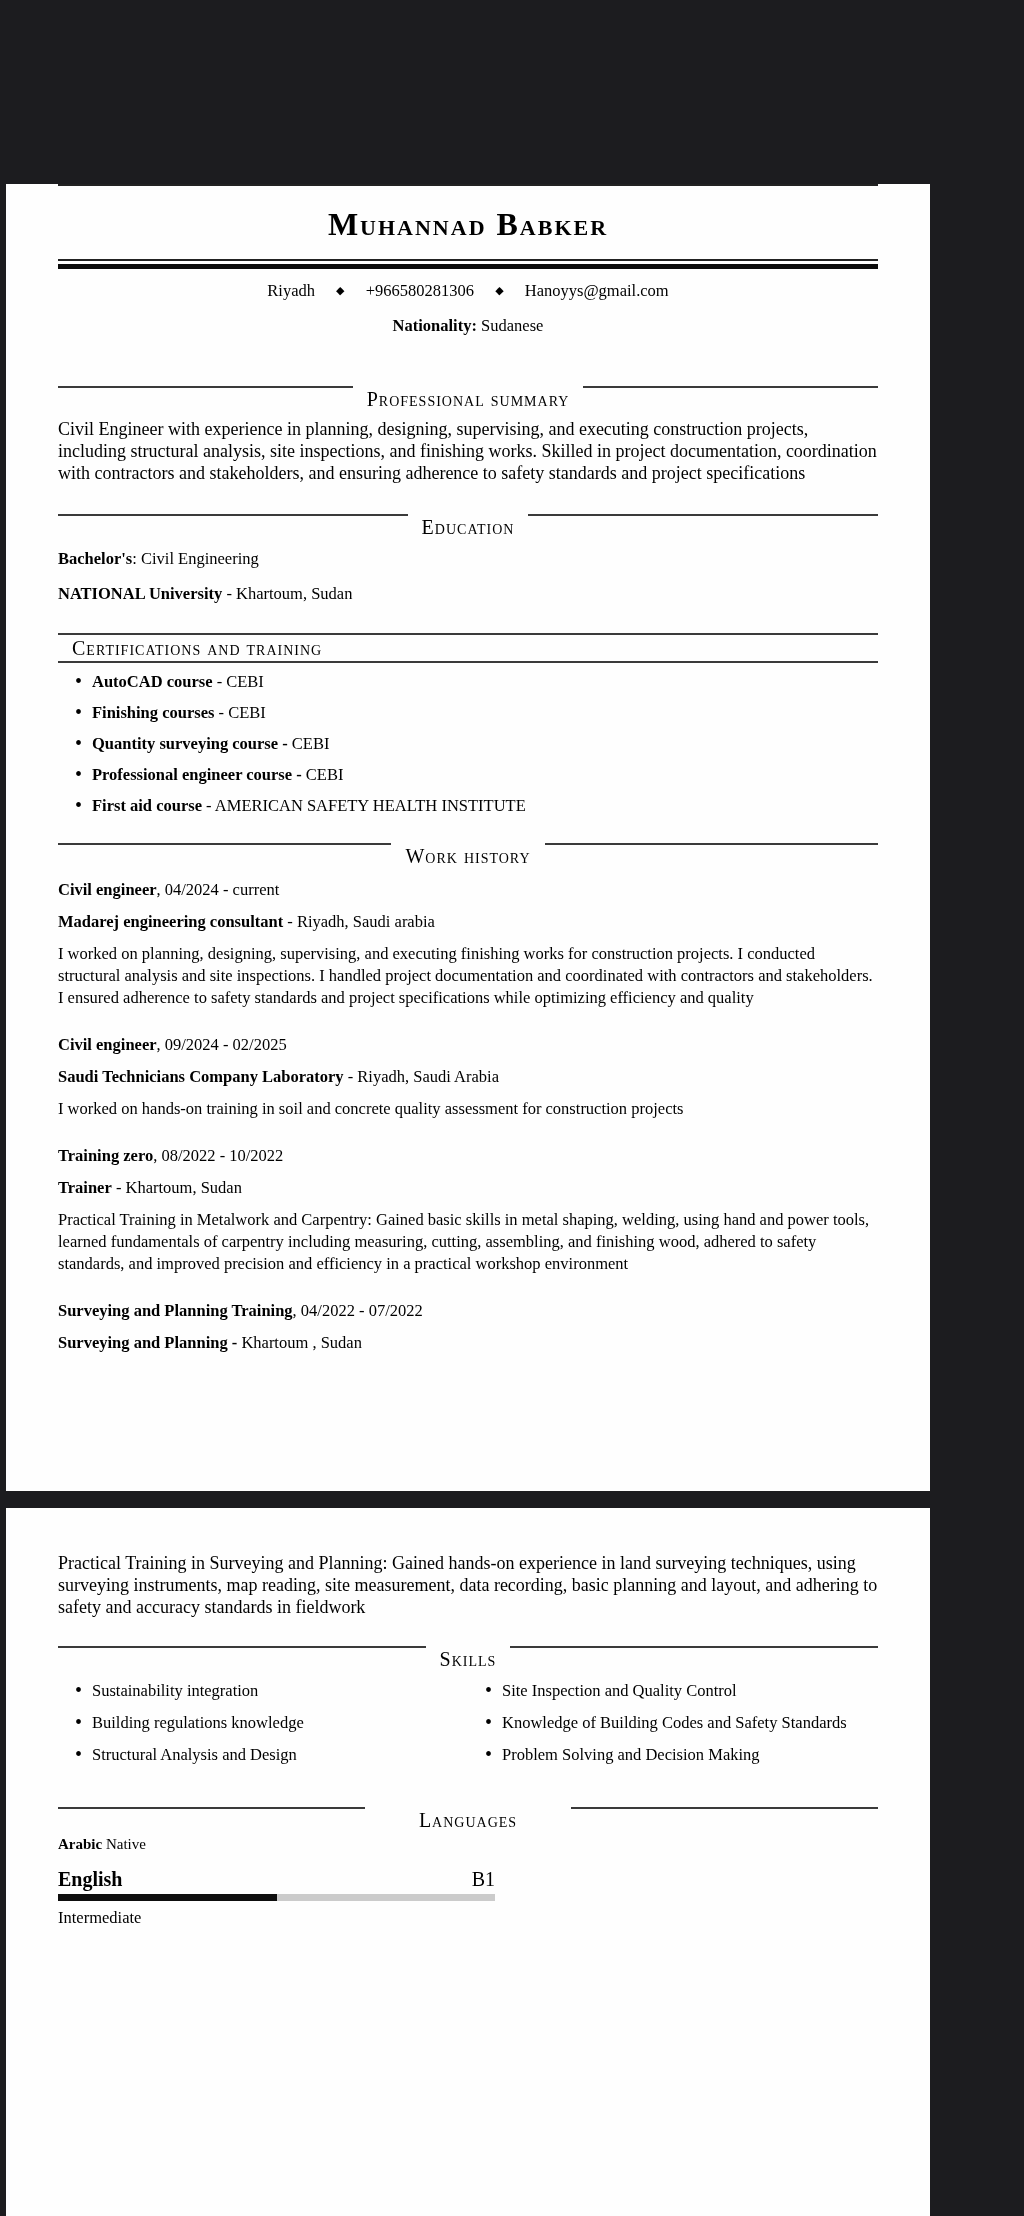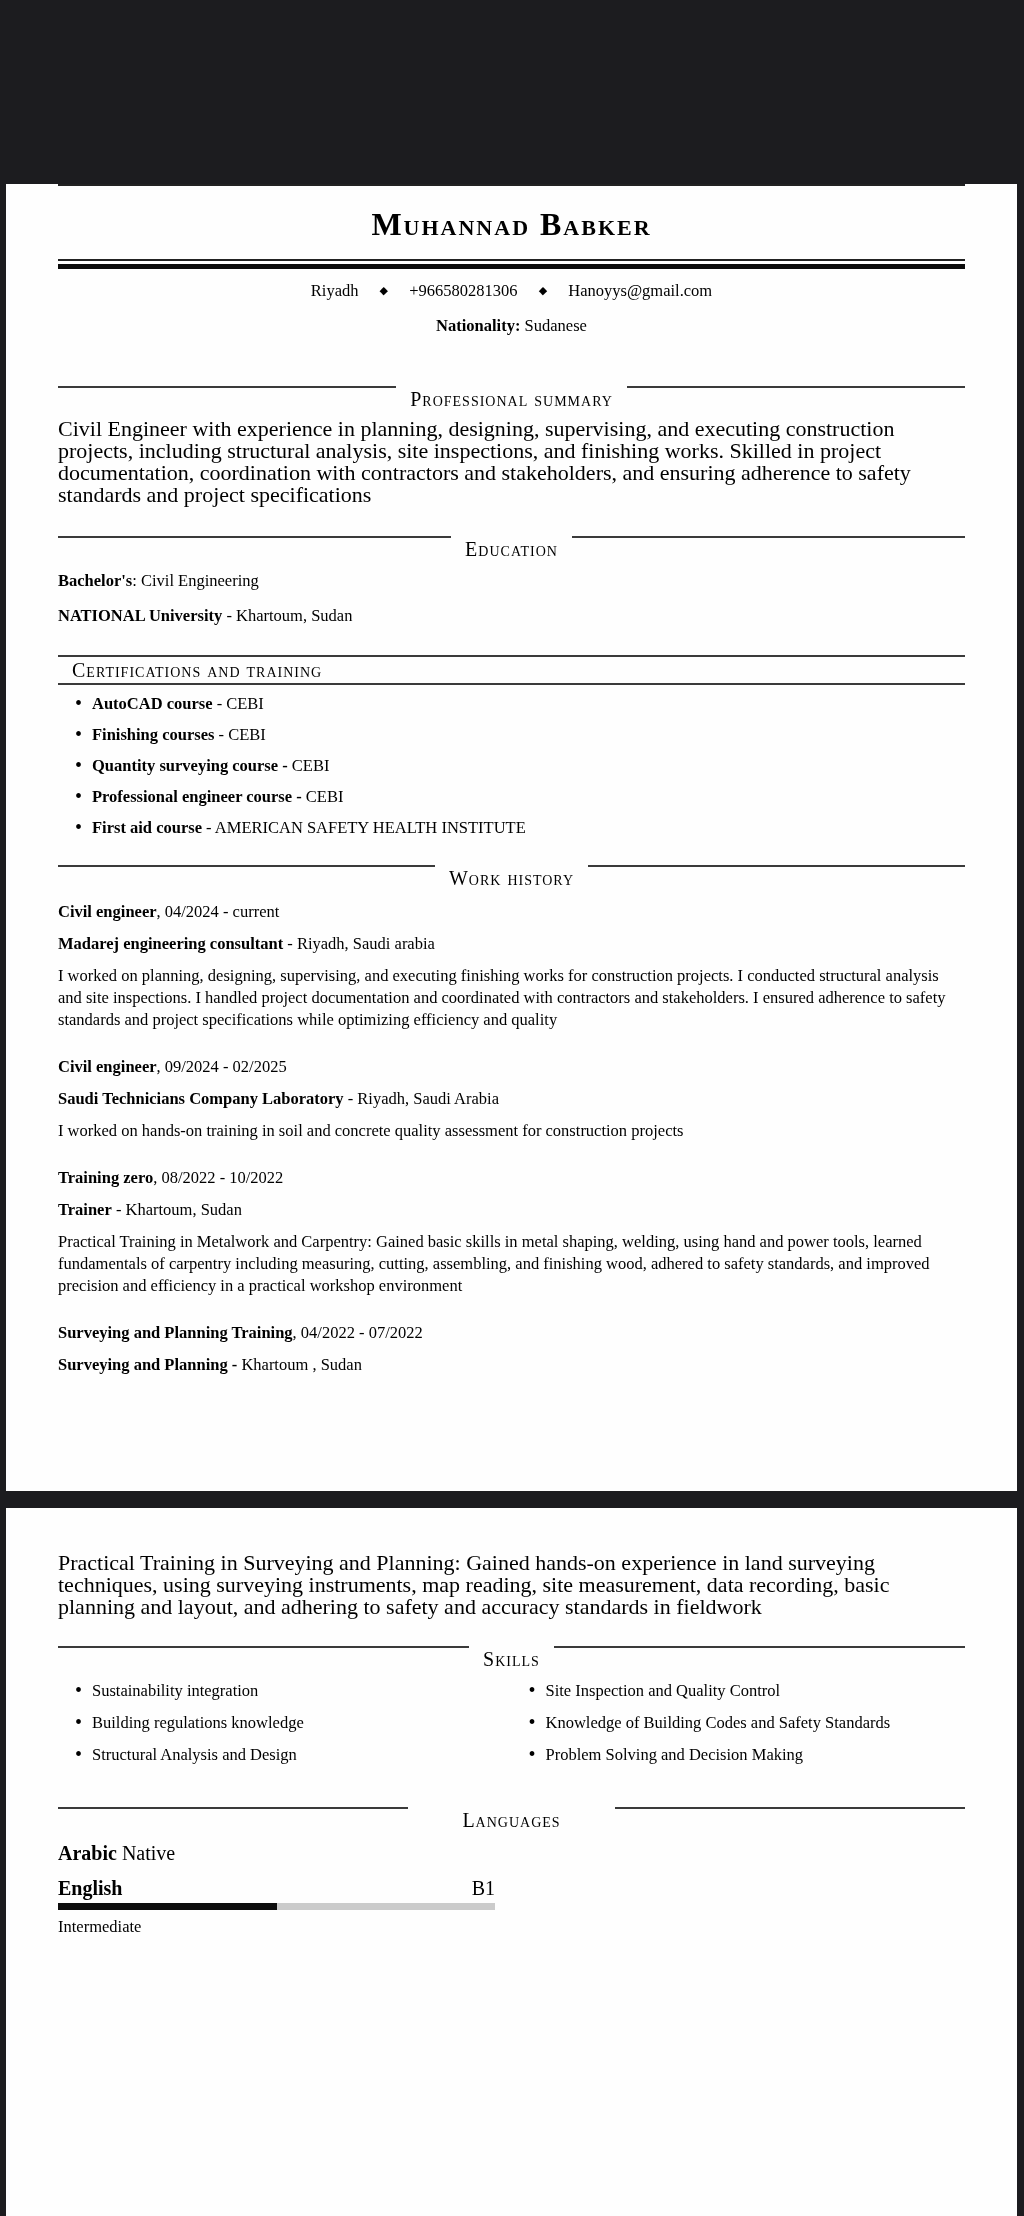--- a/index.html
+++ b/index.html
@@ -6,21 +6,21 @@
   body {
     width: 1024px;
     height: 2216px;
     background: #1c1c1f;
     overflow: hidden;
     font-family: "Liberation Serif", "DejaVu Serif", serif;
     color: #000;
   }
   .viewer { padding-top: 116px; }
   .page {
-    width: 1011px;
+    width: 924px;
     margin-left: 6px;
     background: #fefefe;
     box-sizing: border-box;
     padding-left: 52px;
     padding-right: 52px;
   }
   .page1 { height: 1307px; }
   .page-gap { height: 17px; }
   .page2 { height: 776px; padding-top: 44px; }
 
@@ -62,21 +62,21 @@
 
   .mt-summary  { margin-top: 50px; }
   .mt-edu      { margin-top: 30px; }
   .mt-cert     { margin-top: 28px; flex-direction: column; }
   .mt-work     { margin-top: 26px; }
   .mt-skills   { margin-top: 28px; }
   .mt-lang     { margin-top: 31px; gap: 40px; }
 
   .body-text {
     margin: 6px 0 0 0;
-    font-size: 22px;
+    font-size: 18px;
     line-height: 22px;
   }
   .edu-line { margin: 8px 0 0 0; font-size: 16.5px; line-height: 22px; }
   .edu-line + .edu-line { margin-top: 13px; }
 
   ul.blist { list-style: none; margin: 8px 0 0 0; padding: 0; }
   ul.blist li {
     position: relative;
     padding-left: 34px;
     font-size: 16.5px;
@@ -95,21 +95,21 @@
   .job-desc { margin: 0; font-size: 16.5px; line-height: 22px; }
 
   .skills-grid {
     display: grid;
     grid-template-columns: 1fr 1fr;
     margin-top: 8px;
   }
   .skills-grid ul.blist { margin-top: 0; }
   .skills-grid ul.blist li { margin-bottom: 10px; }
 
-  .lang-arabic { margin-top: 9px; font-size: 20px; line-height: 22px; }
+  .lang-arabic { font-size: 15px; line-height: 22px; }
   .lang-block { width: 437px; margin-top: 13px; }
   .lang-row {
     display: flex; justify-content: space-between; align-items: baseline;
     font-size: 20px; line-height: 22px;
   }
   .lang-bar {
     margin-top: 4px;
     height: 7px;
     background: #cbcbcb;
     position: relative;

